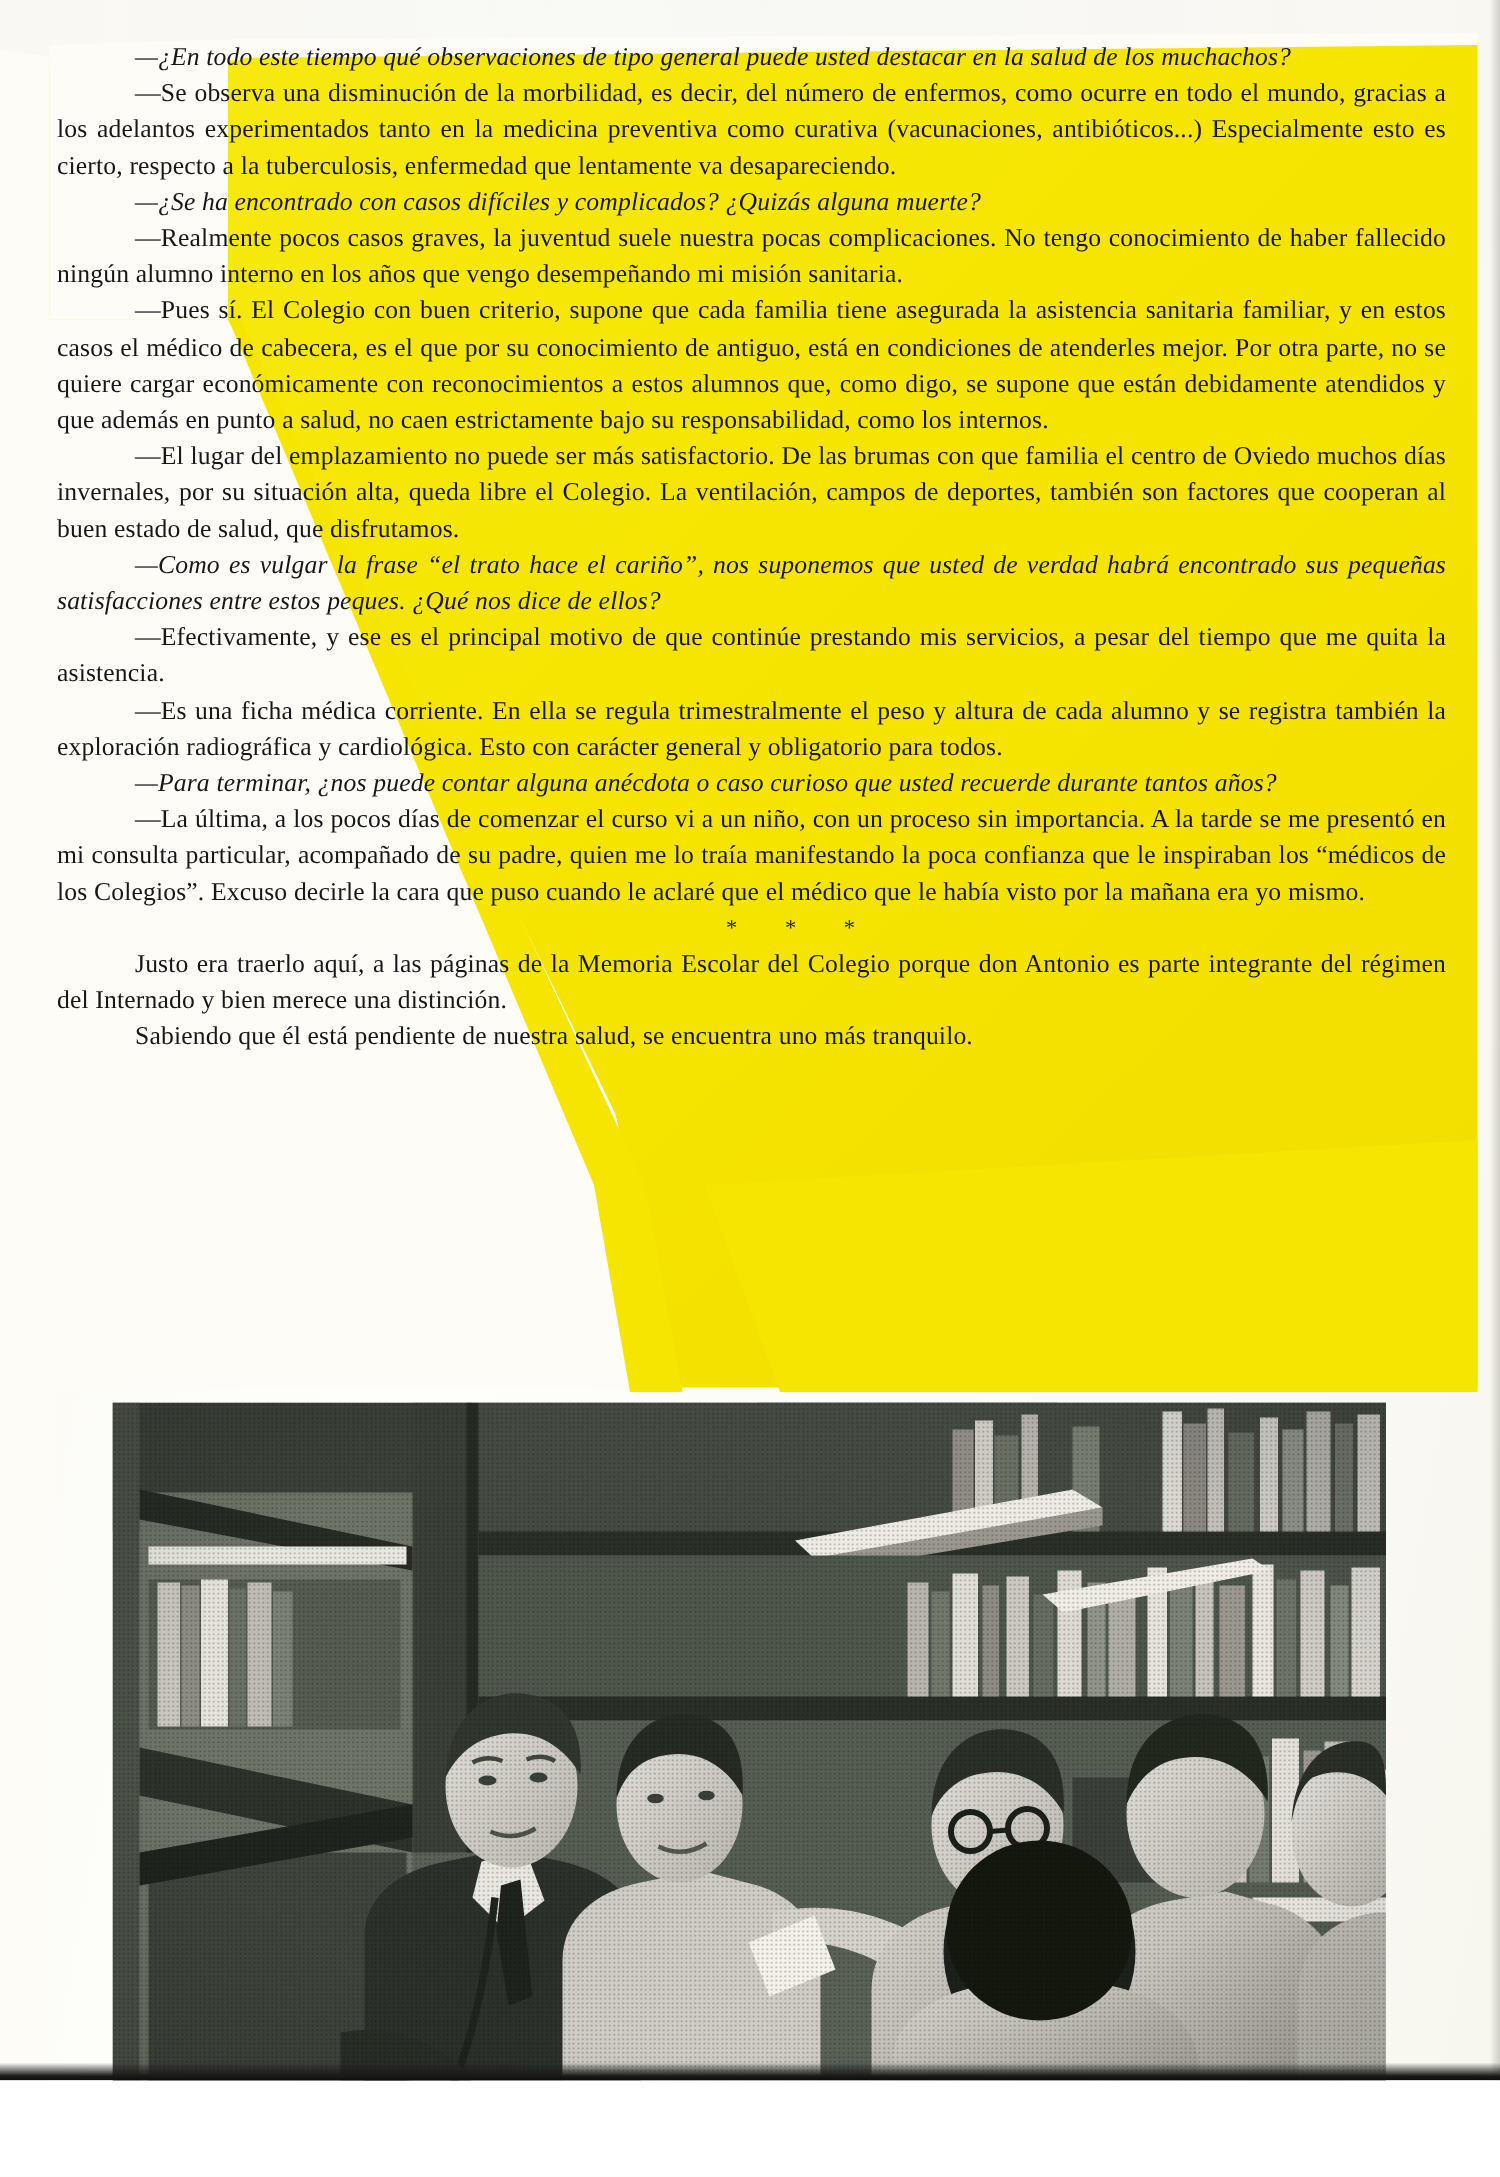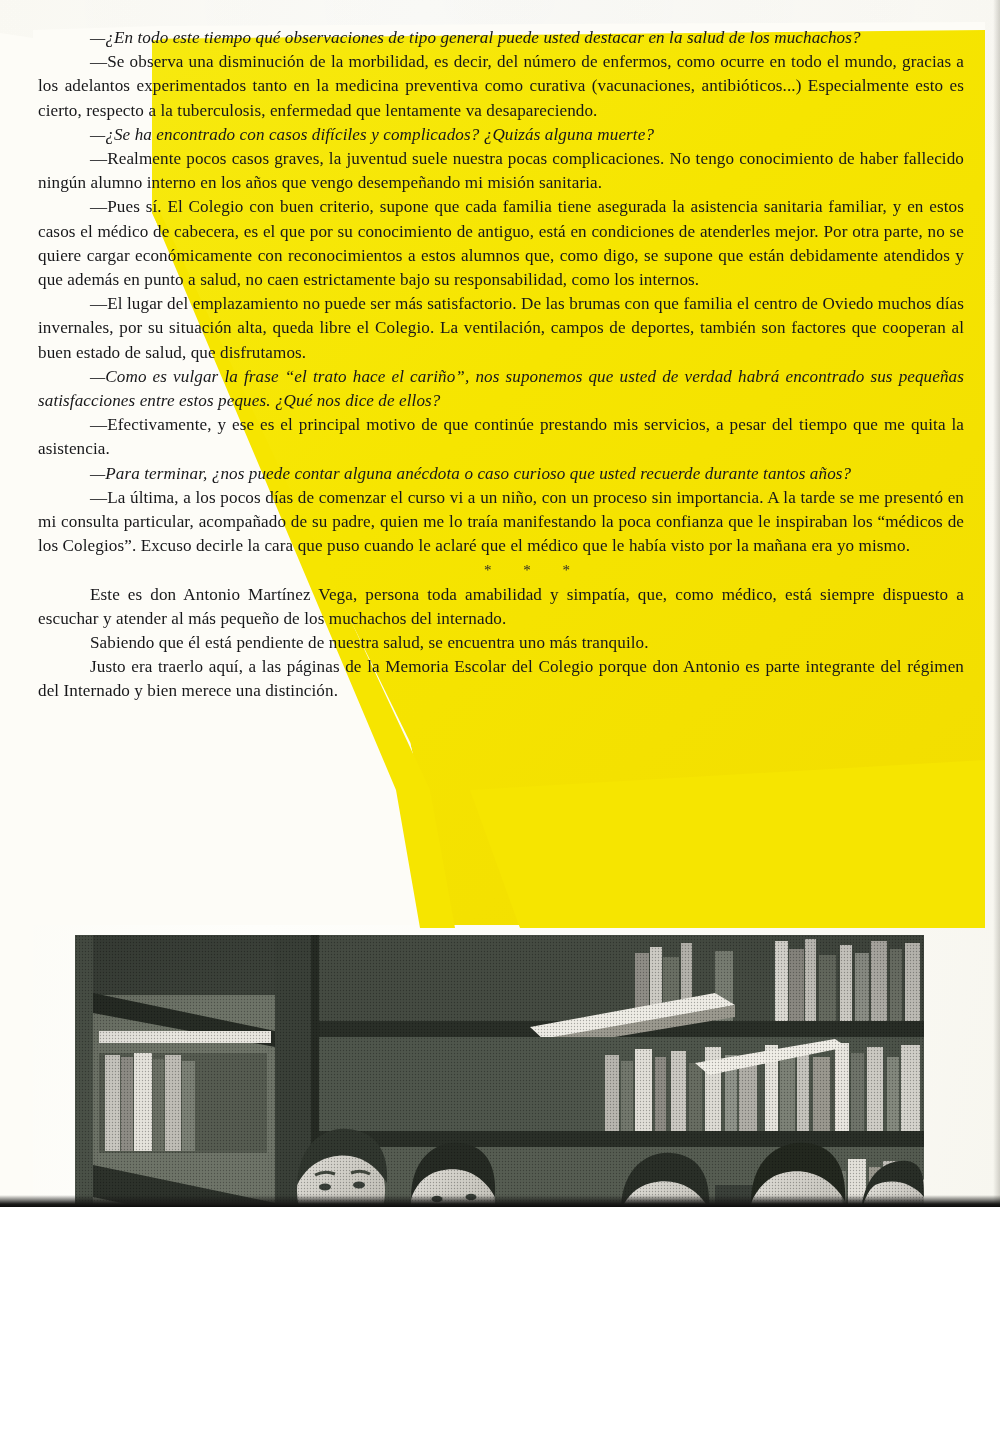--- a/index.html
+++ b/index.html
@@ -3,21 +3,21 @@
 <meta charset="utf-8">
 <style>
   html, body {
     margin: 0;
     padding: 0;
     background: #ffffff;
   }
   #page {
     position: relative;
     width: 1000px;
-    height: 1207px;
+    height: 1387px;
     background: #fdfcf7;
     overflow: hidden;
     font-family: "Liberation Serif", "DejaVu Serif", serif;
     color: #17171a;
   }
 
   
   .paper-tint {
     position: absolute;
     inset: 0;
@@ -127,28 +127,28 @@
 
   <div class="textblock">
     <p class="q">—¿En todo este tiempo qué observaciones de tipo general puede usted destacar en la salud de los muchachos?</p>
     <p>—Se observa una disminución de la morbilidad, es decir, del número de enfermos, como ocurre en todo el mundo, gracias a los adelantos experimentados tanto en la medicina preventiva como curativa (vacunaciones, antibióticos...) Especialmente esto es cierto, respecto a la tuberculosis, enfermedad que lentamente va desapareciendo.</p>
     <p class="q">—¿Se ha encontrado con casos difíciles y complicados? ¿Quizás alguna muerte?</p>
     <p>—Realmente pocos casos graves, la juventud suele nuestra pocas complicaciones. No tengo conocimiento de haber fallecido ningún alumno interno en los años que vengo desempeñando mi misión sanitaria.</p>
     <p>—Pues sí. El Colegio con buen criterio, supone que cada familia tiene asegurada la asistencia sanitaria familiar, y en estos casos el médico de cabecera, es el que por su conocimiento de antiguo, está en condiciones de atenderles mejor. Por otra parte, no se quiere cargar económicamente con reconocimientos a estos alumnos que, como digo, se supone que están debidamente atendidos y que además en punto a salud, no caen estrictamente bajo su responsabilidad, como los internos.</p>
     <p>—El lugar del emplazamiento no puede ser más satisfactorio. De las brumas con que familia el centro de Oviedo muchos días invernales, por su situación alta, queda libre el Colegio. La ventilación, campos de deportes, también son factores que cooperan al buen estado de salud, que disfrutamos.</p>
     <p class="q">—Como es vulgar la frase “el trato hace el cariño”, nos suponemos que usted de verdad habrá encontrado sus pequeñas satisfacciones entre estos peques. ¿Qué nos dice de ellos?</p>
     <p>—Efectivamente, y ese es el principal motivo de que continúe prestando mis servicios, a pesar del tiempo que me quita la asistencia.</p>
+    <p>—Es una ficha médica corriente. En ella se regula trimestralmente el peso y altura de cada alumno y se registra también la exploración radiográfica y cardiológica. Esto con carácter general y obligatorio para todos.</p>
     <p class="q">—Para terminar, ¿nos puede contar alguna anécdota o caso curioso que usted recuerde durante tantos años?</p>
     <p>—La última, a los pocos días de comenzar el curso vi a un niño, con un proceso sin importancia. A la tarde se me presentó en mi consulta particular, acompañado de su padre, quien me lo traía manifestando la poca confianza que le inspiraban los “médicos de los Colegios”. Excuso decirle la cara que puso cuando le aclaré que el médico que le había visto por la mañana era yo mismo.</p>
 
     <p class="stars">* * *</p>
 
-    <p>Este es don Antonio Martínez Vega, persona toda amabilidad y simpatía, que, como médico, está siempre dispuesto a escuchar y atender al más pequeño de los muchachos del internado.</p>
+    <p>Justo era traerlo aquí, a las páginas de la Memoria Escolar del Colegio porque don Antonio es parte integrante del régimen del Internado y bien merece una distinción.</p>
     <p>Sabiendo que él está pendiente de nuestra salud, se encuentra uno más tranquilo.</p>
-    <p>Justo era traerlo aquí, a las páginas de la Memoria Escolar del Colegio porque don Antonio es parte integrante del régimen del Internado y bien merece una distinción.</p>
   </div>
 
   <div class="photo-wrap">
     <svg width="849" height="480" viewBox="0 0 849 480" xmlns="http://www.w3.org/2000/svg">
       <defs>
         <pattern id="halftone" width="3" height="3" patternUnits="userSpaceOnUse">
           <rect width="3" height="3" fill="none"></rect>
           <circle cx="1.5" cy="1.5" r="0.65" fill="rgba(0,0,0,0.30)"></circle>
         </pattern>
         <linearGradient id="shelfdark" x1="0" y1="0" x2="0" y2="1">

